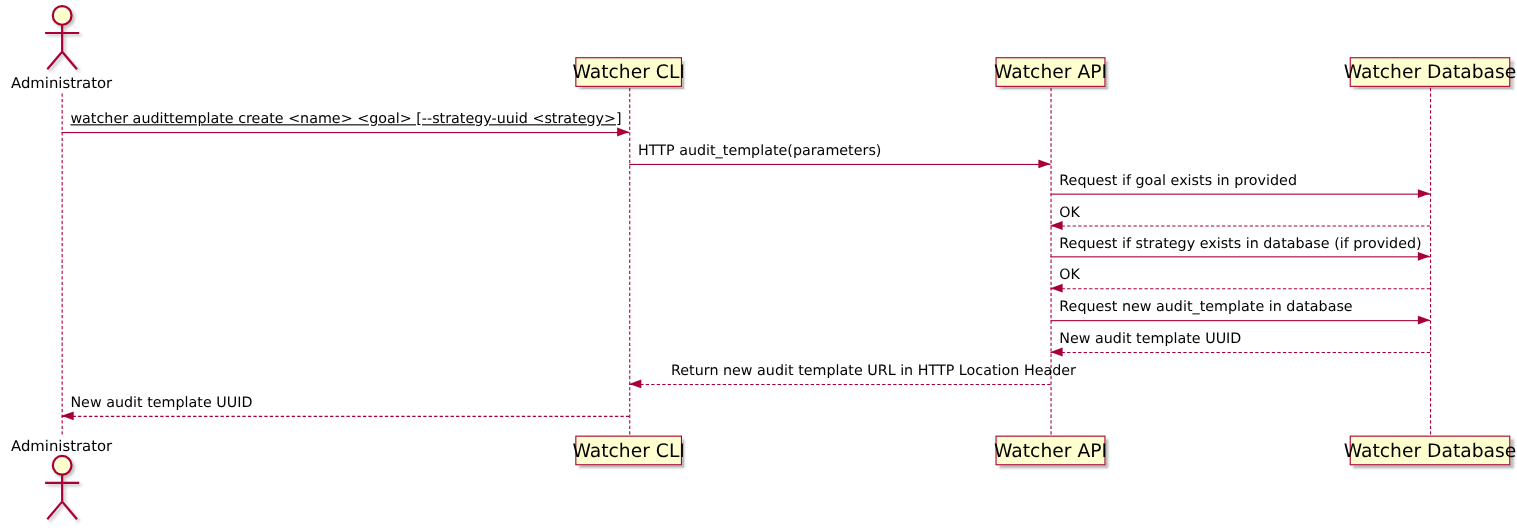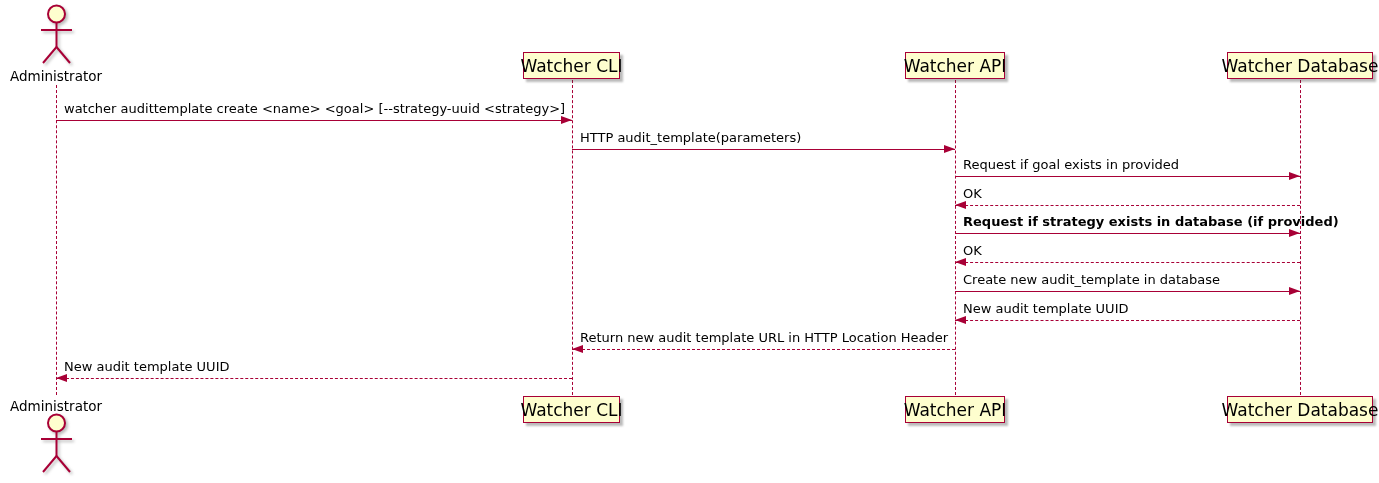--- a/index.html
+++ b/index.html
@@ -96,44 +96,44 @@
   <div class="actor-label" style="left:6px;top:398px;width:100px;">Administrator</div>
   <svg class="actor-figure" style="left:34px;top:412px;" width="45" height="62" viewBox="0 0 45 62">
     <circle cx="22.5" cy="11" r="8.5" fill="#FEFECE" stroke="#A80036" stroke-width="2"></circle>
     <line x1="22.5" y1="19.5" x2="22.5" y2="44" stroke="#A80036" stroke-width="2"></line>
     <line x1="7" y1="27" x2="38" y2="27" stroke="#A80036" stroke-width="2"></line>
     <line x1="22.5" y1="44" x2="9" y2="60" stroke="#A80036" stroke-width="2"></line>
     <line x1="22.5" y1="44" x2="36" y2="60" stroke="#A80036" stroke-width="2"></line>
   </svg>
 
   <div id="messages">
-      <div class="msg-label" style="left: 64px; top: 101px;">watcher audittemplate create &lt;name&gt; &lt;goal&gt; [--strategy-uuid &lt;strategy&gt;]</div>
+      <div class="msg-label" style="left: 64px; top: 101px; text-decoration: underline;">watcher audittemplate create &lt;name&gt; &lt;goal&gt; [--strategy-uuid &lt;strategy&gt;]</div>
       <div class="msg-line solid" style="left: 56px; top: 120px; width: 516px;"></div>
       <div class="arrowhead right" style="left: 561px; top: 116.3px;"></div>
       <div class="msg-label" style="left: 580px; top: 130px;">HTTP audit_template(parameters)</div>
       <div class="msg-line solid" style="left: 572px; top: 149px; width: 383px;"></div>
       <div class="arrowhead right" style="left: 944px; top: 145.3px;"></div>
       <div class="msg-label" style="left: 963px; top: 157px;">Request if goal exists in provided</div>
       <div class="msg-line solid" style="left: 955px; top: 176px; width: 345px;"></div>
       <div class="arrowhead right" style="left: 1289px; top: 172.3px;"></div>
       <div class="msg-label" style="left: 963px; top: 186px;">OK</div>
       <div class="msg-line dashed" style="left: 955px; top: 205px; width: 345px;"></div>
       <div class="arrowhead left" style="left: 955px; top: 201.3px;"></div>
-      <div class="msg-label" style="left: 963px; top: 214px; font-weight: bold;">Request if strategy exists in database (if provided)</div>
+      <div class="msg-label" style="left: 963px; top: 214px;">Request if strategy exists in database (if provided)</div>
       <div class="msg-line solid" style="left: 955px; top: 233px; width: 345px;"></div>
       <div class="arrowhead right" style="left: 1289px; top: 229.3px;"></div>
       <div class="msg-label" style="left: 963px; top: 243px;">OK</div>
       <div class="msg-line dashed" style="left: 955px; top: 262px; width: 345px;"></div>
       <div class="arrowhead left" style="left: 955px; top: 258.3px;"></div>
-      <div class="msg-label" style="left: 963px; top: 272px;">Create new audit_template in database</div>
+      <div class="msg-label" style="left: 963px; top: 272px;">Request new audit_template in database</div>
       <div class="msg-line solid" style="left: 955px; top: 291px; width: 345px;"></div>
       <div class="arrowhead right" style="left: 1289px; top: 287.3px;"></div>
       <div class="msg-label" style="left: 963px; top: 301px;">New audit template UUID</div>
       <div class="msg-line dashed" style="left: 955px; top: 320px; width: 345px;"></div>
       <div class="arrowhead left" style="left: 955px; top: 316.3px;"></div>
-      <div class="msg-label" style="left: 580px; top: 330px;">Return new audit template URL in HTTP Location Header</div>
+      <div class="msg-label" style="left: 610px; top: 330px;">Return new audit template URL in HTTP Location Header</div>
       <div class="msg-line dashed" style="left: 572px; top: 349px; width: 383px;"></div>
       <div class="arrowhead left" style="left: 572px; top: 345.3px;"></div>
       <div class="msg-label" style="left: 64px; top: 359px;">New audit template UUID</div>
       <div class="msg-line dashed" style="left: 56px; top: 378px; width: 516px;"></div>
       <div class="arrowhead left" style="left: 56px; top: 374.3px;"></div>
     </div>
 </div>
 
 </body></html>

